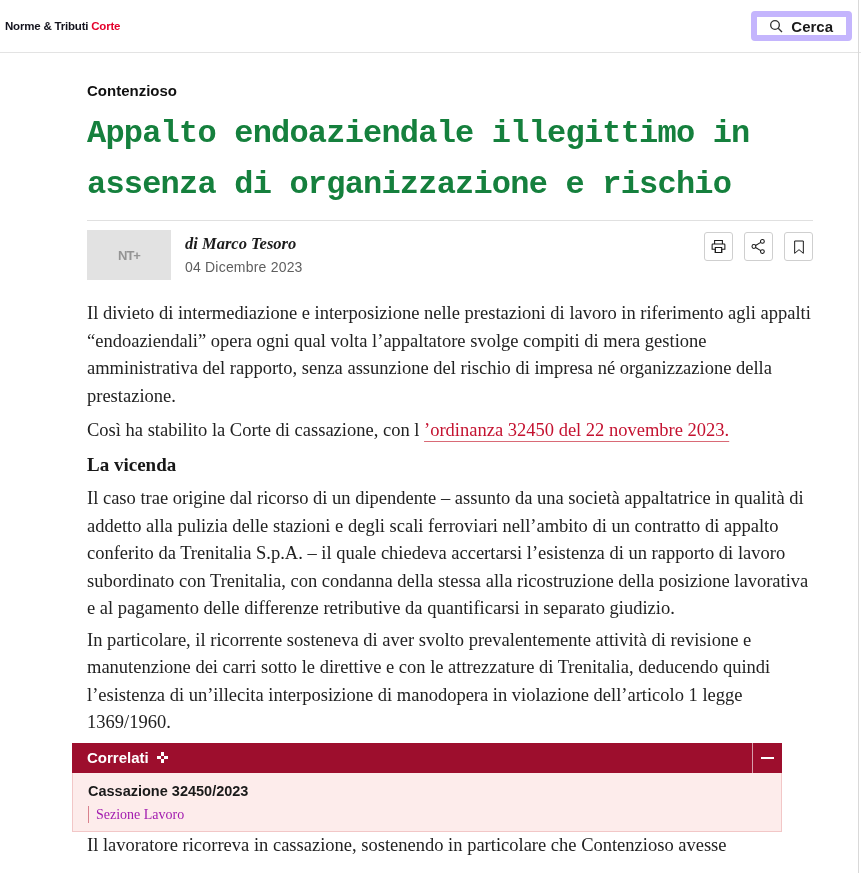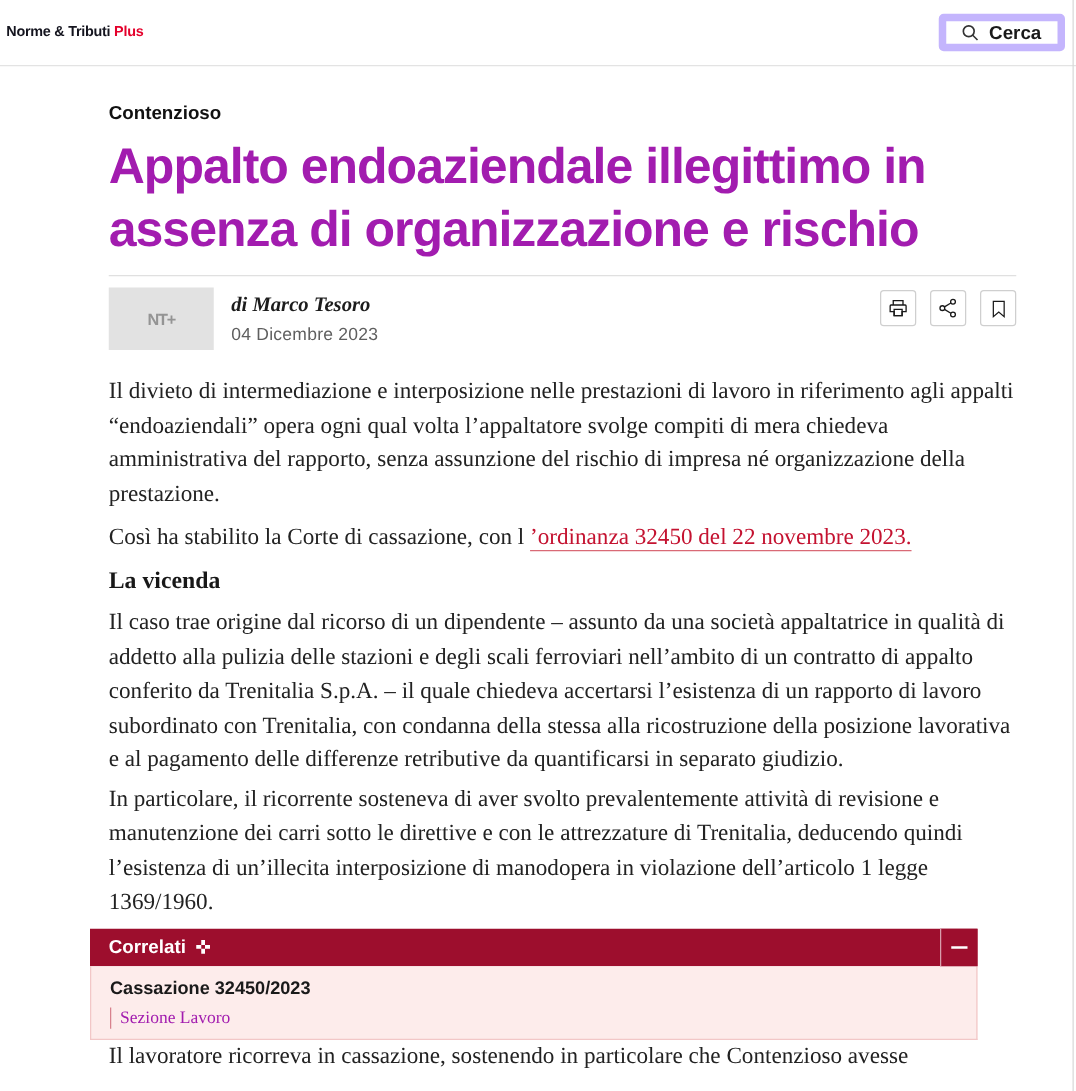--- a/index.html
+++ b/index.html
@@ -35,23 +35,23 @@
   .search-btn span { font-size: 15px; font-weight: 700; color: #1a1a1a; }
   .search-btn svg { stroke: #333; }
 
   
   .main-col { margin-left: 87px; width: 726px; }
 
   .category { margin-top: 29px; font-size: 15px; font-weight: 700; color: #111; height: 18px; cursor: pointer; }
 
   h1.title {
     margin-top: 8px;
-    font-family: Liberation Sans, sans-serif;
-    font-size: 40px; line-height: 51px; font-weight: 700;
-    letter-spacing: -0.8px; color: #a21caf;
+    font-family: Liberation Mono, monospace;
+    font-size: 32px; line-height: 51px; font-weight: 700;
+    letter-spacing: -0.8px; color: #15803d;
   }
 
   .rule { border: 0; border-top: 1px solid #e0e0e0; margin-top: 10px; }
 
   
   .author-row { margin-top: 9px; display: flex; align-items: flex-start; }
   .avatar {
     width: 84px; height: 50px; background: #e2e2e2;
     display: flex; align-items: center; justify-content: center;
     color: #949494; font-weight: 700; font-size: 13px; letter-spacing: -1px;
@@ -115,21 +115,21 @@
   .scroll-track {
     position: absolute; top: 0; right: 2px; width: 1px; height: 100%;
     background: #d9d9d9;
   }
 </style>
 </head>
 <body>
 
 <header class="site-header">
   <div class="logo">
-    <div class="logo-tagline"><span>Norme &amp; Tributi </span><span class="plus-word">Plus</span></div>
+    <div class="logo-tagline"><span>Norme &amp; Tributi </span><span class="plus-word">Corte</span></div>
   </div>
   <button class="search-btn">
     <svg width="16" height="16" viewBox="0 0 24 24" fill="none" stroke-width="2">
       <circle cx="10.5" cy="10.5" r="6.5"></circle>
       <line x1="15.3" y1="15.3" x2="21" y2="21"></line>
     </svg>
     <span>Cerca</span>
   </button>
 </header>
 
@@ -165,21 +165,21 @@
       </button>
       <button class="icon-btn">
         <svg width="16" height="16" viewBox="0 0 24 24">
           <path d="M5.5 3h13v18.5l-6.5-5.5-6.5 5.5z"></path>
         </svg>
       </button>
     </div>
   </div>
 
   <div class="article-body">
-    <p>Il divieto di intermediazione e interposizione nelle prestazioni di lavoro in riferimento agli appalti “endoaziendali” opera ogni qual volta l’appaltatore svolge compiti di mera chiedeva amministrativa del rapporto, senza assunzione del rischio di impresa né organizzazione della prestazione.</p>
+    <p>Il divieto di intermediazione e interposizione nelle prestazioni di lavoro in riferimento agli appalti “endoaziendali” opera ogni qual volta l’appaltatore svolge compiti di mera gestione amministrativa del rapporto, senza assunzione del rischio di impresa né organizzazione della prestazione.</p>
 
     <p class="link-line"><span>Così ha stabilito la Corte di cassazione, con l </span><a class="doc-link">’ordinanza 32450 del 22 novembre 2023.</a></p>
 
     <h3>La vicenda</h3>
 
     <p class="p3">Il caso trae origine dal ricorso di un dipendente – assunto da una società appaltatrice in qualità di addetto alla pulizia delle stazioni e degli scali ferroviari nell’ambito di un contratto di appalto conferito da Trenitalia S.p.A. – il quale chiedeva accertarsi l’esistenza di un rapporto di lavoro subordinato con Trenitalia, con condanna della stessa alla ricostruzione della posizione lavorativa e al pagamento delle differenze retributive da quantificarsi in separato giudizio.</p>
 
     <p class="p4">In particolare, il ricorrente sosteneva di aver svolto prevalentemente attività di revisione e manutenzione dei carri sotto le direttive e con le attrezzature di Trenitalia, deducendo quindi l’esistenza di un’illecita interposizione di manodopera in violazione dell’articolo 1 legge 1369/1960.</p>
 
     <section class="correlati">

